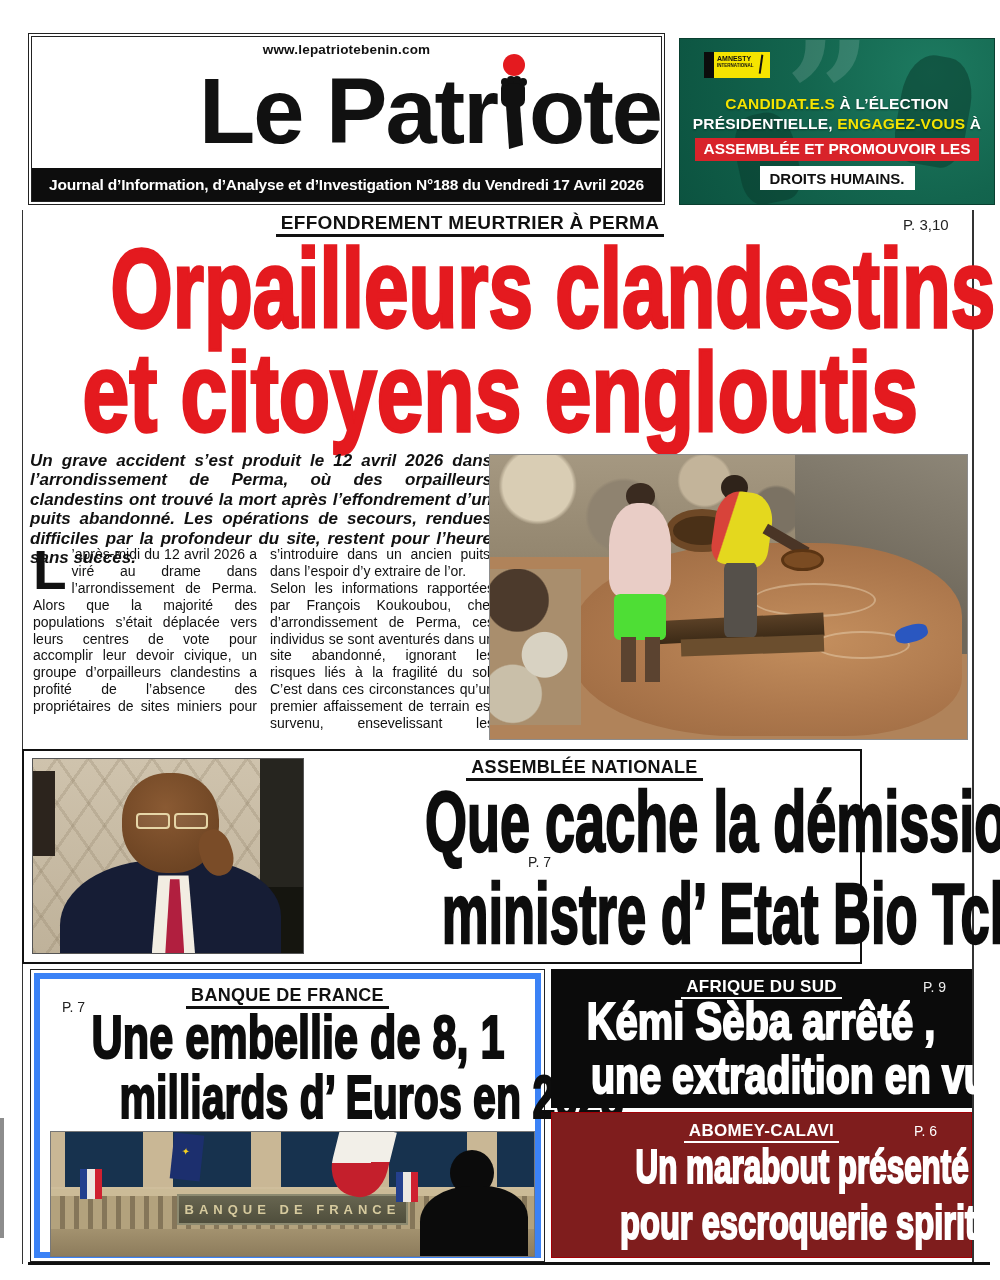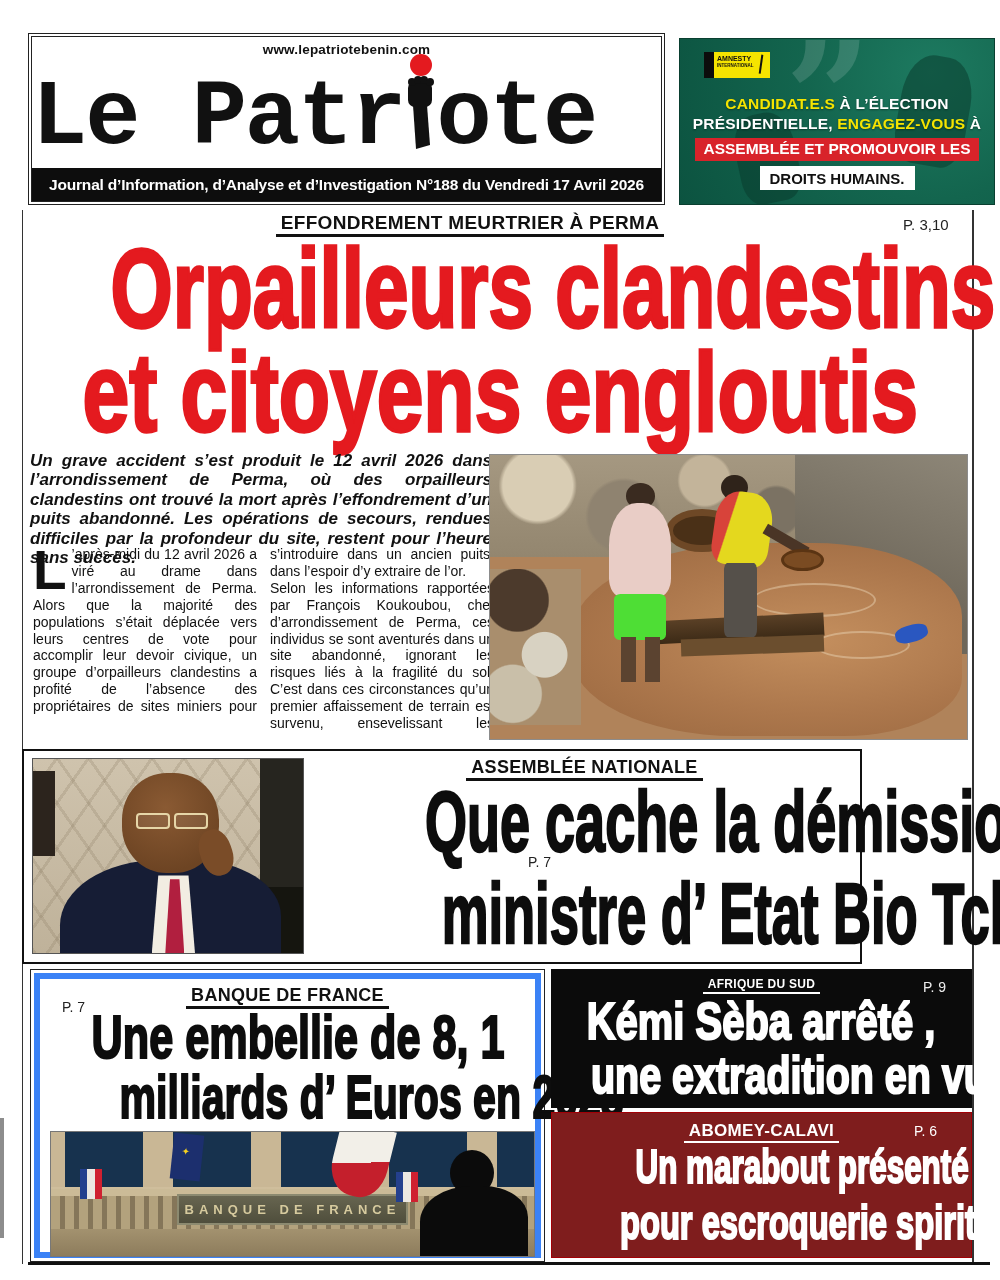--- a/index.html
+++ b/index.html
@@ -7,21 +7,21 @@
               font-family:"Liberation Sans", sans-serif; color:#111; }
   .abs { position:absolute; }
   .ctr { text-align:center; }
 
   
   #header-box { left:28px; top:33px; width:637px; height:172px; border:1px solid #222; background:#fff; }
   #header-inner { position:absolute; inset:2px; border:1px solid #222; }
   #site-url { position:absolute; top:5px; left:0; right:0; text-align:center;
               font-size:13.5px; font-weight:bold; letter-spacing:.2px; }
   #masthead-line { position:absolute; top:16px; left:0; right:0; height:112px;
-                   text-align:left; font-family:Liberation Mono, monospace;
+                   text-align:right; font-family:Liberation Sans, sans-serif;
                    font-weight:bold; font-size:92px; line-height:108px; letter-spacing:-2px; white-space:nowrap; }
   #fist-wrap { display:inline-block; width:34px; height:96px; vertical-align:-6px; position:relative; margin:0 -1px; }
   #tagline-bar { position:absolute; left:0; right:0; bottom:0; height:33px; background:#0d0d0d;
                  color:#fff; font-size:15.5px; font-weight:bold; line-height:33px; text-align:center;
                  letter-spacing:-.2px; white-space:nowrap; }
 
   
   #ad-box { left:679px; top:38px; width:316px; height:167px; overflow:hidden;
             background: radial-gradient(circle at 80% 20%, #1d7a60 0%, #13654e 45%, #0c5340 100%);
             border:1px solid #0a3f30; }
@@ -183,21 +183,21 @@
   .p3-eu::after { content:"✦"; position:absolute; left:9px; top:12px; color:#f5d020; font-size:10px; }
   .p3-drape { position:absolute; right:30%; top:-6%; width:56px; height:72px; transform:rotate(14deg);
               background:linear-gradient(165deg,#f2efe8 0 52%, #c41f2c 52%); border-radius:0 0 45% 45%; }
   .p3-sil-body { position:absolute; right:6px; bottom:-4px; width:108px; height:74px;
                  background:#0b0b0b; border-radius:48% 42% 0 0; }
   .p3-sil-head { position:absolute; right:40px; top:18px; width:44px; height:46px;
                  background:#0b0b0b; border-radius:50%; }
 
   
   #black-box { left:551px; top:969px; width:421px; height:139px; background:#0b0b0b; color:#fff; }
-  #kicker4 { left:0; right:0; top:8px; font-size:12px; color:#fff; }
+  #kicker4 { left:0; right:0; top:8px; font-size:17px; color:#fff; }
   #kicker4 span { border-bottom-width:2px; }
   #pref4 { right:26px; top:10px; color:#eee; font-size:14px; }
   .whiteline { color:#fff; -webkit-text-stroke:2px #fff; text-align:center; }
   #h4l1 { left:0; right:0; top:26px; height:54px; line-height:52px; }
   #h4l1 .cond { font-size:47px; transform:scale(.85,1.12); }
   #h4l2 { left:0; right:0; top:80px; height:54px; line-height:52px; }
   #h4l2 .cond { font-size:47px; transform:scale(.84,1.12); }
 
   
   #red-box { left:551px; top:1112px; width:421px; height:146px; background:#7f1d1d;

